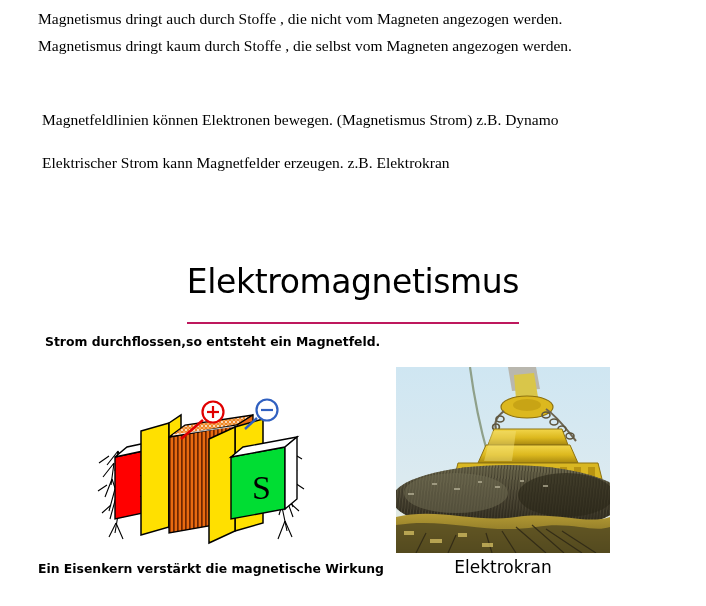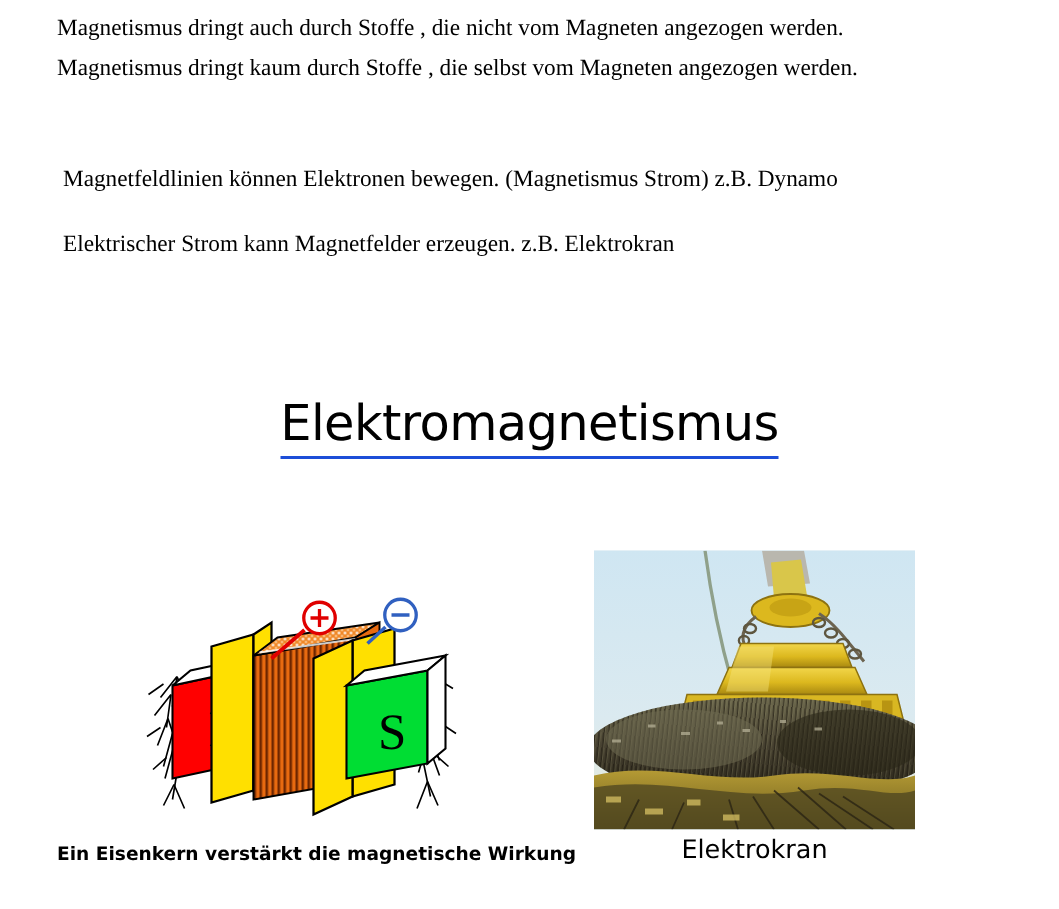--- a/index.html
+++ b/index.html
@@ -37,22 +37,22 @@
     left: 0;
     top: 262px;
     width: 706px;
     text-align: center;
   }
   #title span {
     font-family: "DejaVu Sans", sans-serif;
     font-size: 33px;
     font-weight: 400;
     letter-spacing: -0.4px;
-    border-bottom: 2px solid #1d4ed8;
-    padding-bottom: 3px;
+    border-bottom: 2px solid #be185d;
+    padding-bottom: 21px;
     color: #000;
   }
 
   
   .sans-body {
     position: absolute;
     font-family: "DejaVu Sans", sans-serif;
     font-size: 12.4px;
     font-weight: bold;
     line-height: 1.22;
@@ -151,20 +151,21 @@
 
   <div class="serif-line" id="line-3">Magnetfeldlinien können Elektronen bewegen. (Magnetismus Strom) z.B. Dynamo</div>
 
   <div class="serif-line" id="line-4">Elektrischer Strom kann   Magnetfelder erzeugen. z.B. Elektrokran</div>
 
   <div id="title">
     <span>Elektromagnetismus</span>
   </div>
 
 
+  <div class="sans-body" id="body-2">Strom durchflossen,so entsteht ein Magnetfeld.</div>
 
   <div id="figure-electromagnet">
     <svg width="235" height="155" viewBox="0 0 235 155" xmlns="http://www.w3.org/2000/svg">
       <defs>
         <pattern id="coilWind" width="4" height="8" patternUnits="userSpaceOnUse">
           <rect x="0" y="0" width="4" height="8" fill="#e86a10"></rect>
           <rect x="0" y="0" width="1.7" height="8" fill="#6e2600"></rect>
         </pattern>
         <pattern id="speck" width="4" height="4" patternUnits="userSpaceOnUse">
           <rect x="0" y="0" width="4" height="4" fill="#f08828"></rect>

